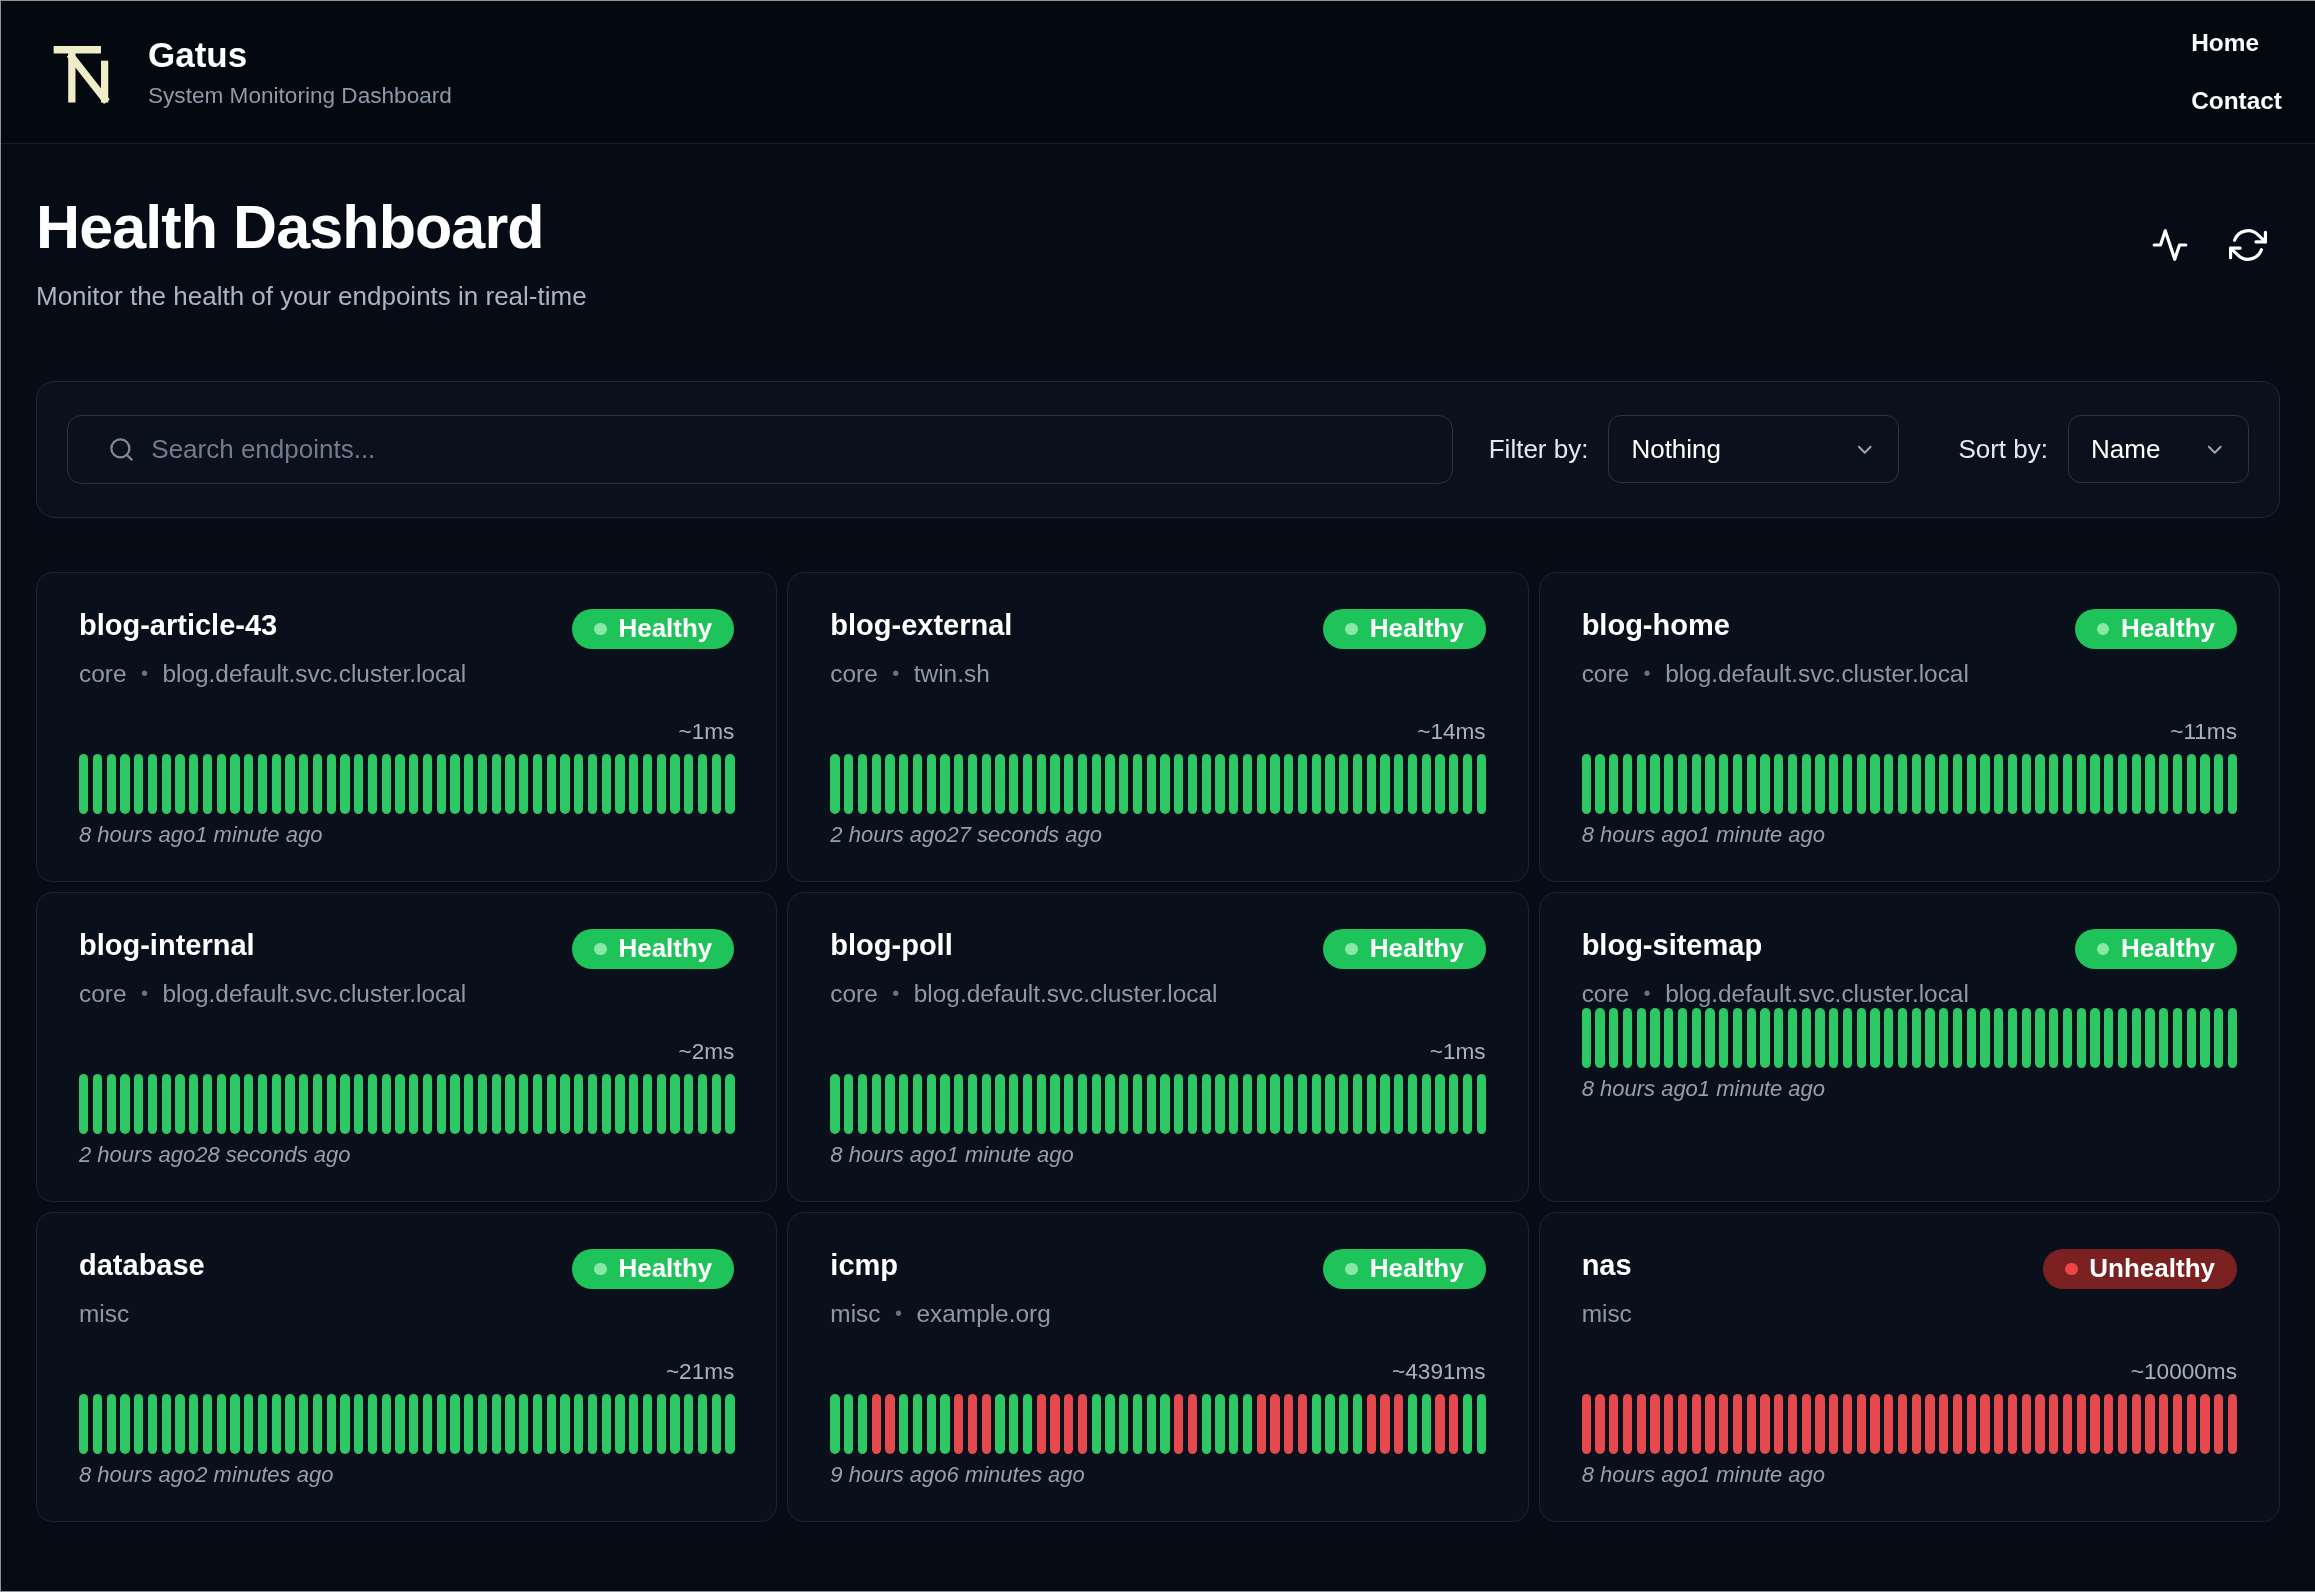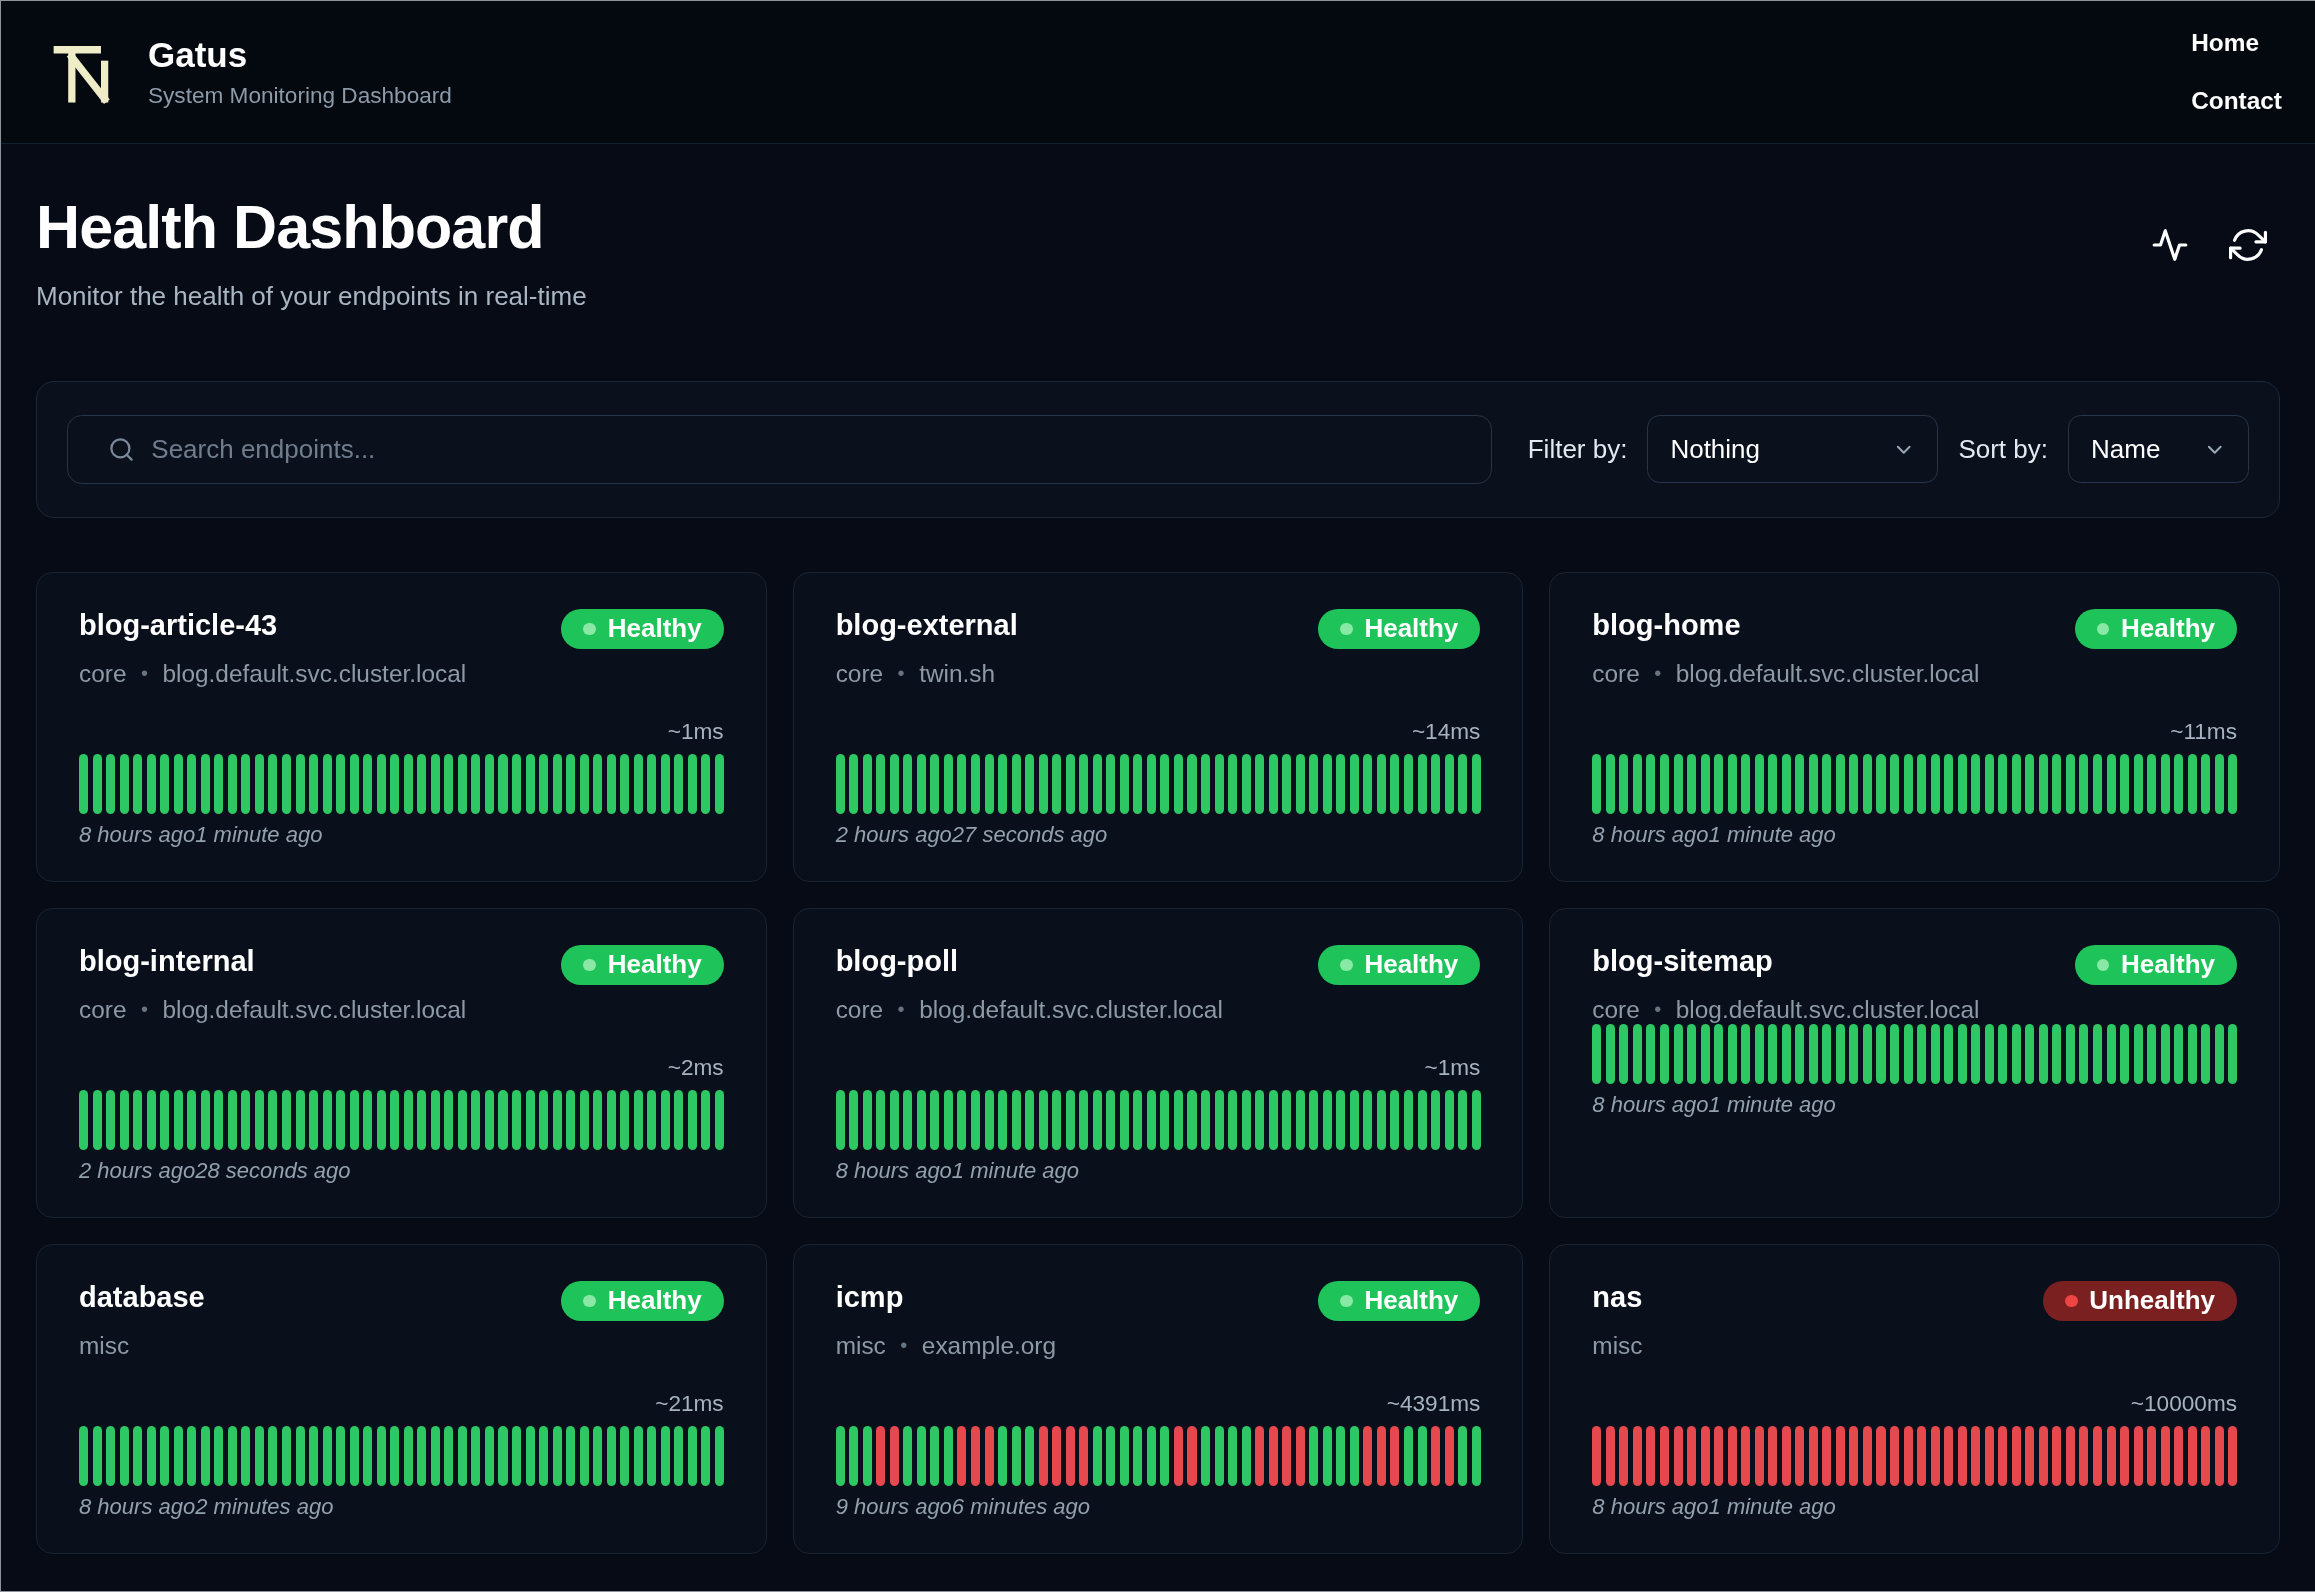--- a/index.html
+++ b/index.html
@@ -87,28 +87,28 @@
     justify-content: space-between;
     gap: 25px;
     padding: 0 22px;
     font-size: 26px;
     color: #ffffff;
     cursor: pointer;
   }
   .select.filter { width: 291px; }
   .select.sort { width: 181px; }
   .select svg { width: 23.5px; height: 23.5px; color: #9aa7b5; flex: 0 0 auto; }
-  .toolbar-label.sort-label { margin-left: 20px; }
+  .toolbar-label.sort-label { margin-left: 59px; }
 
   
   .grid {
     margin-top: 54px;
     display: grid;
     grid-template-columns: repeat(3, 1fr);
-    gap: 26px;
+    gap: 10px;
   }
   .card {
     background: #0a101b;
     border: 0.9px solid #1b2433;
     border-radius: 16.3px;
     height: 310px;
     padding: 36px 42px 33px;
     display: flex;
     flex-direction: column;
     cursor: pointer;

